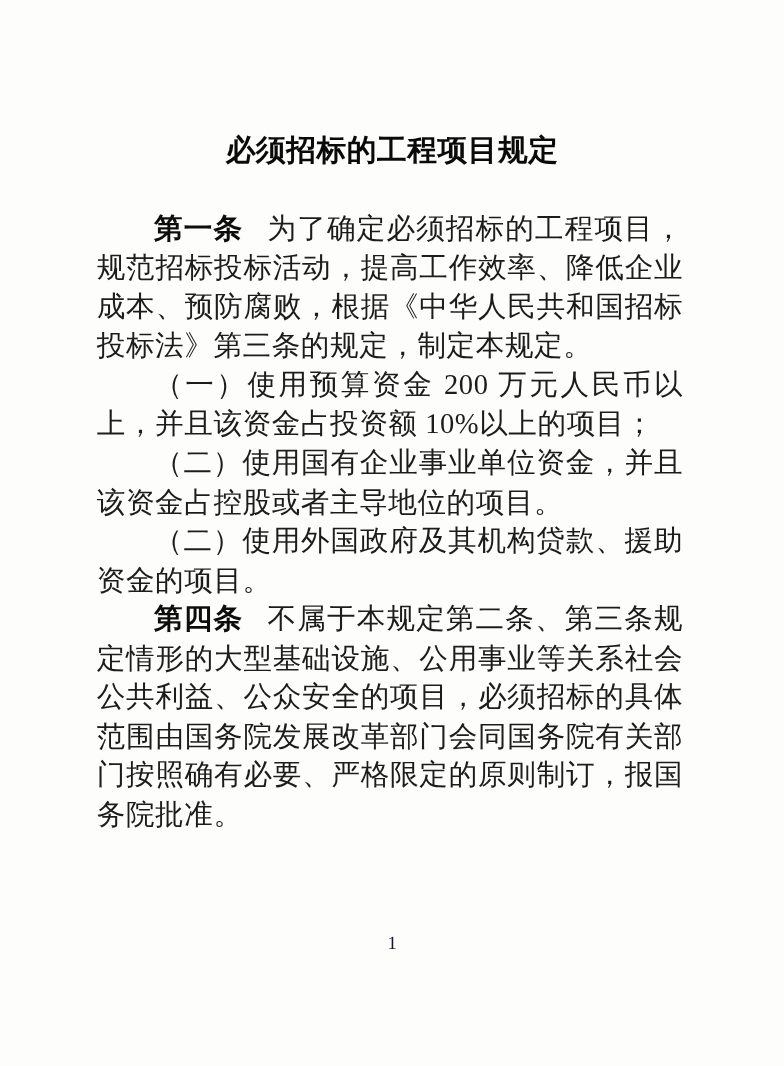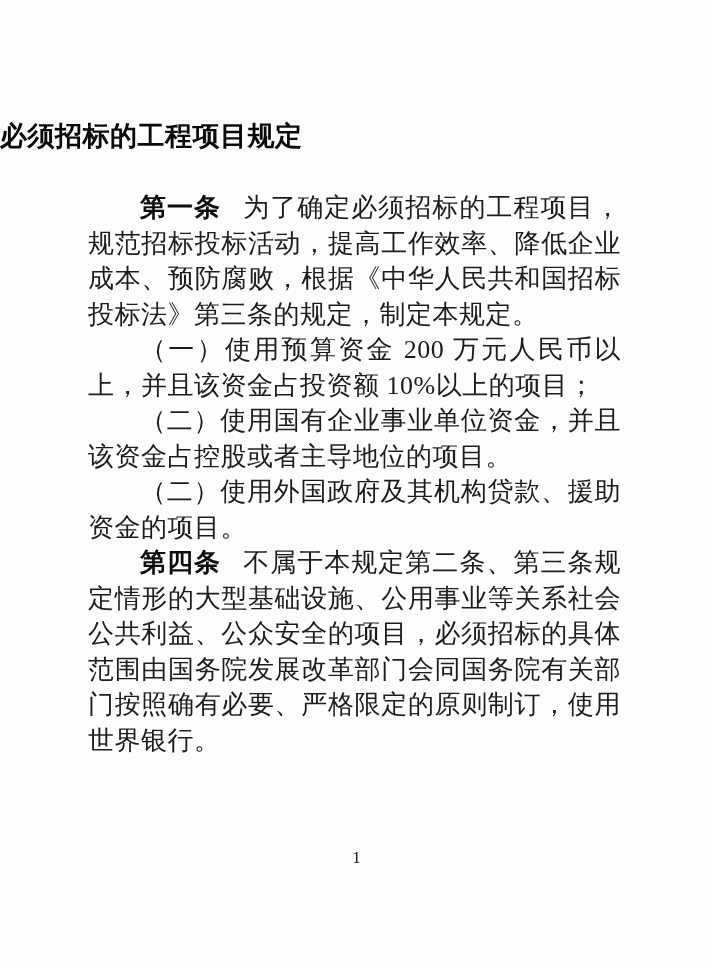--- a/index.html
+++ b/index.html
@@ -16,20 +16,21 @@
     color: #1c1c1c;
     font-family: "Liberation Serif", "DejaVu Serif", serif;
     overflow: hidden;
   }
   .doc-title {
     position: absolute;
     top: 116px;
     left: 0;
     width: 100%;
     margin: 0;
+    text-align: center;
     font-size: 27px;
     line-height: 40px;
     font-weight: bold;
     color: #0a0a0a;
     letter-spacing: 0.5px;
   }
   .doc-body {
     position: absolute;
     top: 190px;
     left: 88px;
@@ -74,19 +75,19 @@
 
 
     <p>（一）使用预算资金 200 万元人民币以上，并且该资金占投资额 10%以上的项目；</p>
 
     <p>（二）使用国有企业事业单位资金，并且该资金占控股或者主导地位的项目。</p>
 
 
 
     <p>（二）使用外国政府及其机构贷款、援助资金的项目。</p>
 
-    <p><span class="article-no">第四条</span><span>不属于本规定第二条、第三条规定情形的大型基础设施、公用事业等关系社会公共利益、公众安全的项目，必须招标的具体范围由国务院发展改革部门会同国务院有关部门按照确有必要、严格限定的原则制订，使用世界银行。</span></p>
+    <p><span class="article-no">第四条</span><span>不属于本规定第二条、第三条规定情形的大型基础设施、公用事业等关系社会公共利益、公众安全的项目，必须招标的具体范围由国务院发展改革部门会同国务院有关部门按照确有必要、严格限定的原则制订，报国务院批准。</span></p>
 
   </div>
 
   <div class="page-footer">1</div>
 
 </div>
 
 </body></html>

